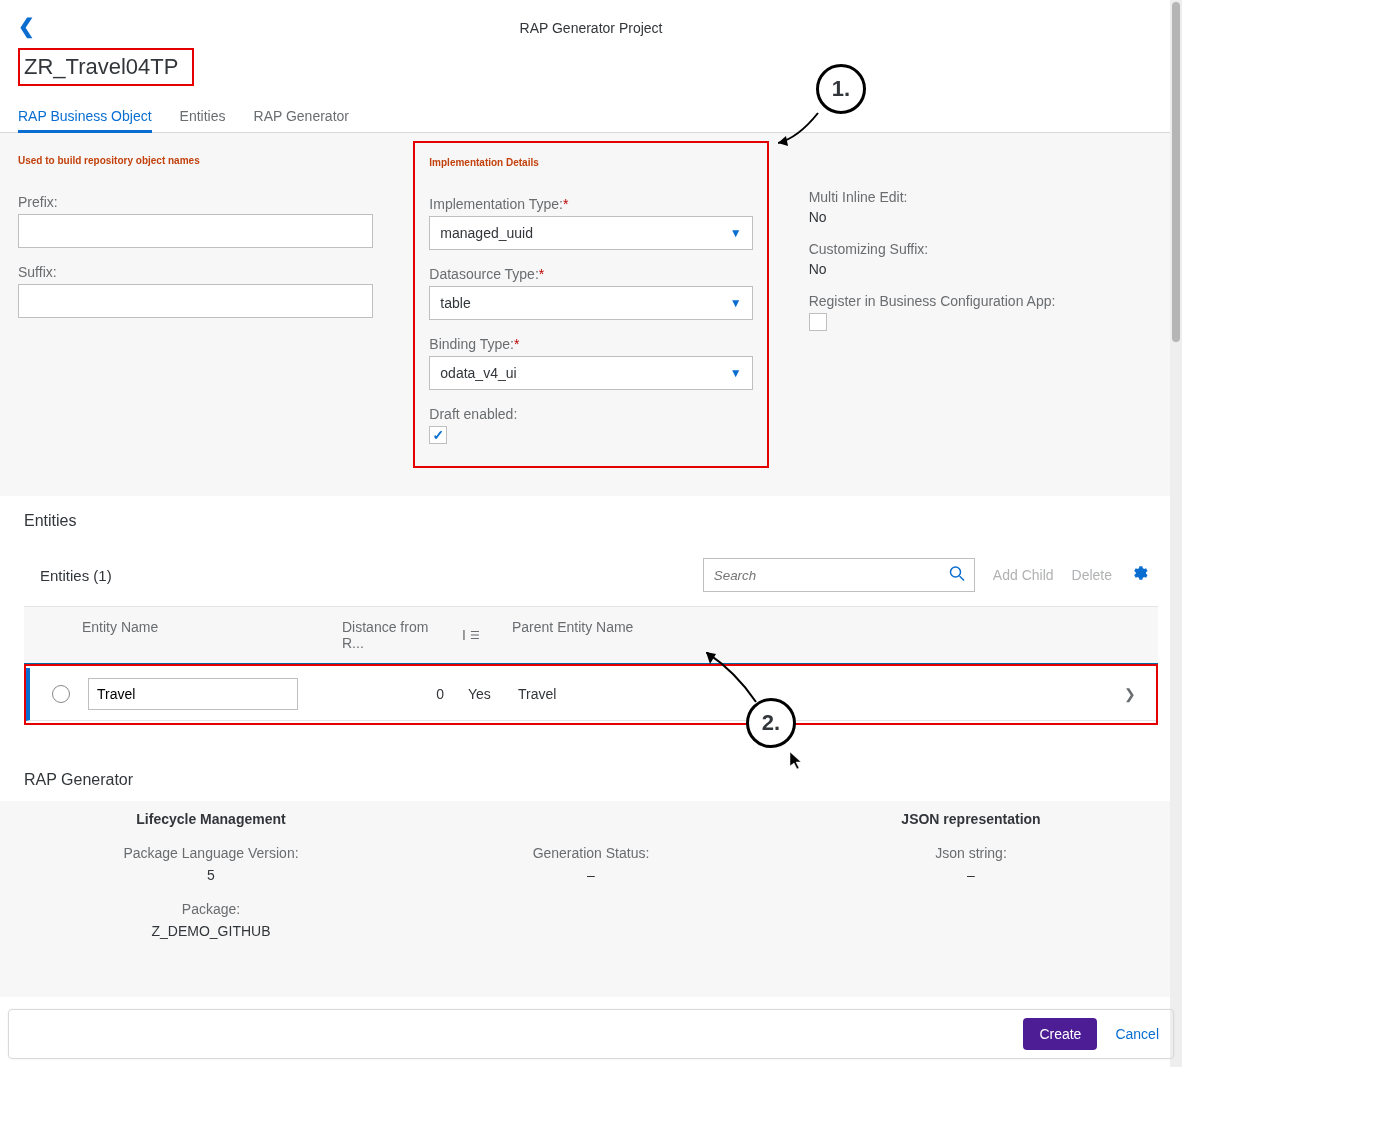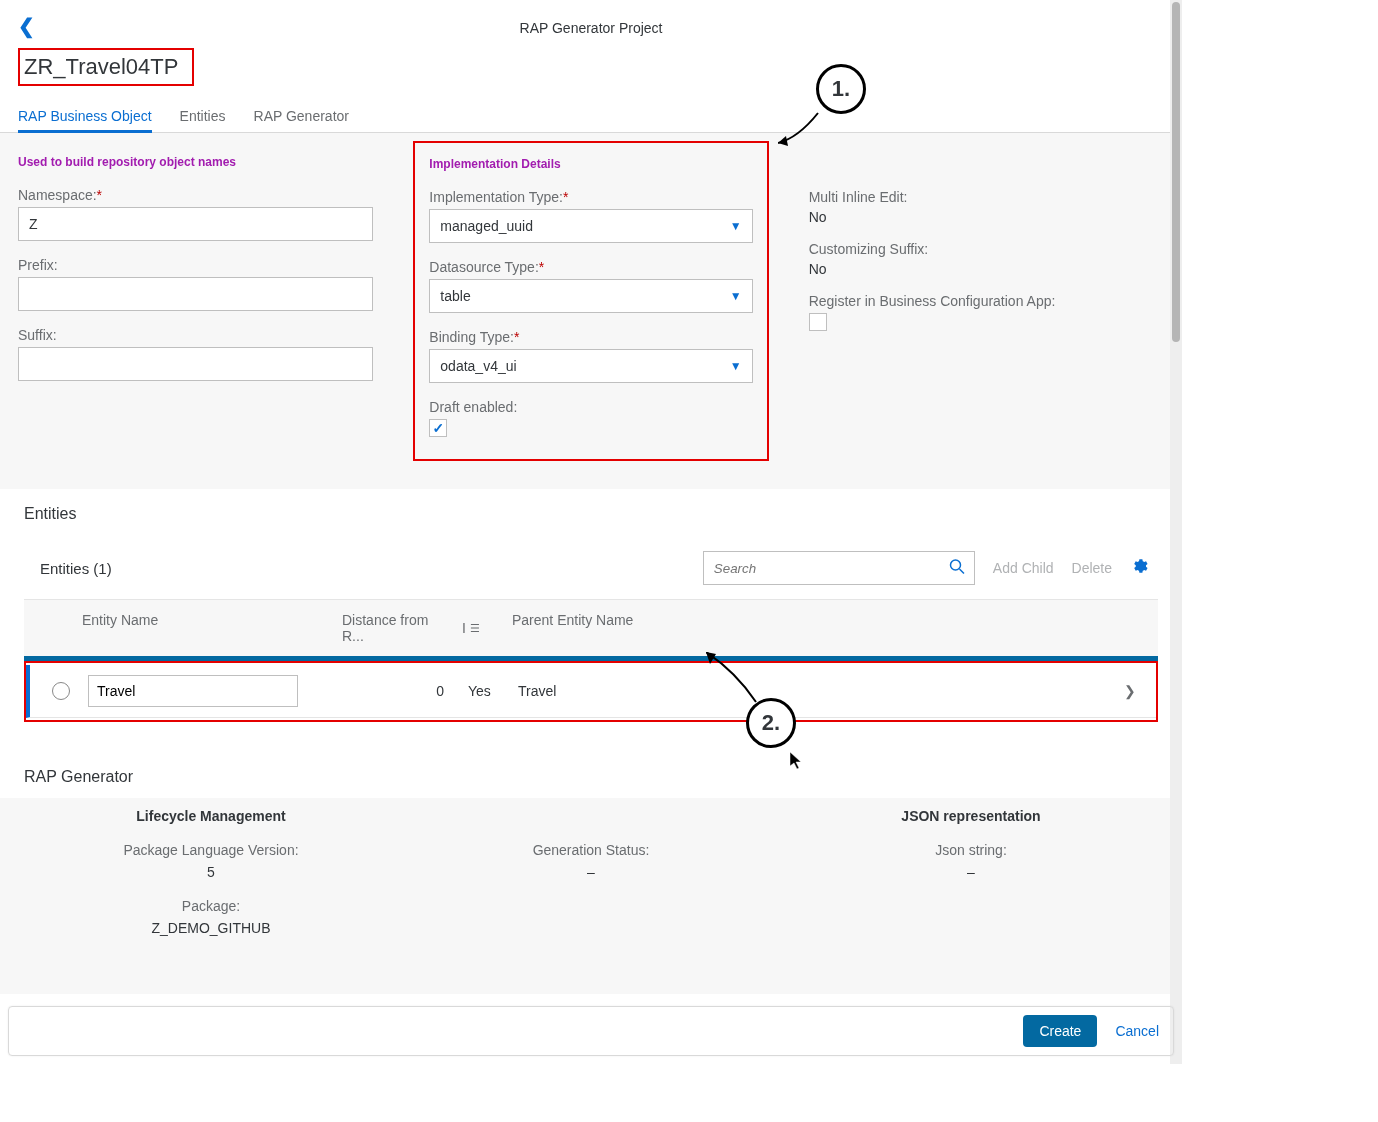--- a/index.html
+++ b/index.html
@@ -16,21 +16,21 @@
 .tabs { display: flex; padding: 0 18px; margin-top: 16px; border-bottom: 1px solid #d9d9d9; }
 .tab { padding: 6px 0; margin-right: 28px; color: #6a6d70; cursor: pointer; font-size: 14px; }
 .tab.active { color: #0a6ed1; border-bottom: 3px solid #0a6ed1; margin-bottom: -1px; }
 
 .content { background: #f7f7f7; padding: 22px 18px 28px 18px; }
 
 .form-grid { display: flex; gap: 40px; }
 .form-col { flex: 1; }
 .form-col.right { flex: 1; padding-top: 0; }
 
-.section-title { font-weight: bold; font-size: 12px; color: #a21caf; margin-bottom: 18px; }
+.section-title { font-weight: bold; font-size: 10px; color: #c2410c; margin-bottom: 28px; }
 
 .form-label { color: #6a6d70; font-size: 14px; margin-bottom: 4px; display: block; }
 .form-label .req { color: #b00; }
 .form-input, .form-select { width: 100%; height: 34px; border: 1px solid #bfbfbf; background: #fff; padding: 0 10px; font-size: 14px; color: #32363a; }
 .form-select { position: relative; display:flex; align-items:center; justify-content:space-between; cursor:pointer;text-align:center; }
 .select-arrow { color: #0a6ed1; font-size: 12px; }
 .form-row { margin-bottom: 16px; }
 .readonly-val { color: #32363a; }
 .checkbox { width: 18px; height: 18px; border: 1px solid #bfbfbf; background: #fff; display: inline-flex; align-items: center; justify-content: center; color: #0a6ed1; font-weight: bold; font-size: 14px; }
 
@@ -42,21 +42,21 @@
 .entities-count { color: #32363a; font-size: 15px; }
 .entities-actions { display:flex; align-items:center; gap: 18px; }
 .search-wrap { position:relative; }
 .search-input { width: 272px; height: 34px; border:1px solid #bfbfbf; padding: 0 34px 0 10px; font-style: italic; color: #6a6d70; }
 .search-icon { position:absolute; right:10px; top:50%; transform:translateY(-50%); color:#0a6ed1; }
 .link-btn { color: #0a6ed1; cursor:pointer; font-size:14px; }
 .link-btn.disabled { color:#b0b2b4; cursor:default; }
 .gear { color:#0a6ed1; font-size:16px; cursor:pointer; }
 
 .table { border-top:1px solid #e5e5e5; }
-.thead { display:flex; background:#f7f7f7; border-bottom:5px solid #0369a1; color:#6a6d70; font-size:14px; }
+.thead { display:flex; background:#f7f7f7; border-bottom:1px solid #0369a1; color:#6a6d70; font-size:14px; }
 .th, .td { padding: 12px 8px; }
 .col-sel { width: 50px; }
 .col-name { width: 260px; }
 .col-dist { width: 120px; }
 .col-root { width: 50px; display:flex; align-items:center; gap:4px; }
 .col-parent { flex: 1; }
 .col-nav { width: 40px; text-align:center; }
 .sort-icon { font-size: 11px; }
 
 .trow { display:flex; align-items:center; border-bottom:1px solid #e5e5e5; background:#fff; border-left: 4px solid #0a6ed1; }
@@ -67,21 +67,21 @@
 
 .rap-gen-title { color:#32363a; font-size:16px; padding: 22px 24px 12px 24px; background:#fff; }
 .gen-grid { display:flex; padding: 10px 36px 40px 36px; background:#f7f7f7; gap: 30px;}
 .gen-col { flex:1;text-align:center; }
 .gen-subtitle { font-weight:bold; color:#32363a; margin-bottom: 18px; }
 .gen-label { color:#6a6d70; margin-bottom:6px; }
 .gen-val { color:#32363a; margin-bottom: 18px; }
 
 .footer { position: relative; margin-top: 4px; padding: 8px 8px; }
 .footer-inner { border:1px solid #d9d9d9; border-radius:4px; display:flex; justify-content:flex-end; align-items:center; padding: 8px 14px; gap: 18px; box-shadow: 0 0 2px rgba(0,0,0,0.08);}
-.btn-primary { background:#0369a1; color:#fff; border:none; padding: 8px 16px; border-radius:4px; cursor:pointer; font-size:14px; }
+.btn-primary { background:#4c1d95; color:#fff; border:none; padding: 8px 16px; border-radius:4px; cursor:pointer; font-size:14px; }
 .btn-link { color:#0a6ed1; cursor:pointer; font-size:14px; }
 
 
 .hl-red { border: 2px solid #e40000; }
 .callout { position:absolute; width:50px; height:50px; border:3px solid #000; border-radius:50%; background:#fff; display:flex; align-items:center; justify-content:center; font-weight:bold; font-size:22px; z-index: 20; }
 .callout-line { position:absolute; background:transparent; z-index:19; }
 .callout-line svg { display:block; }
 
 .impl-box { padding: 14px 14px 6px 14px; }
 .scrollbar { position:absolute; right:0; top:0; width:12px; height:100%; background:#eee; }
@@ -109,24 +109,20 @@
     <div class="tab active">RAP Business Object</div>
     <div class="tab">Entities</div>
     <div class="tab">RAP Generator</div>
   </div>
 
   <div class="content">
     <div class="form-grid">
 
       <div class="form-col">
         <div class="section-title">Used to build repository object names</div>
-        <div class="form-row">
-          <label class="form-label"><span>Namespace:</span><span class="req">*</span></label>
-          <input class="form-input" value="Z" style="">
-        </div>
         <div class="form-row">
           <label class="form-label">Prefix:</label>
           <input class="form-input" value="" style="">
         </div>
         <div class="form-row">
           <label class="form-label">Suffix:</label>
           <input class="form-input" value="" style="">
         </div>
       </div>
 

